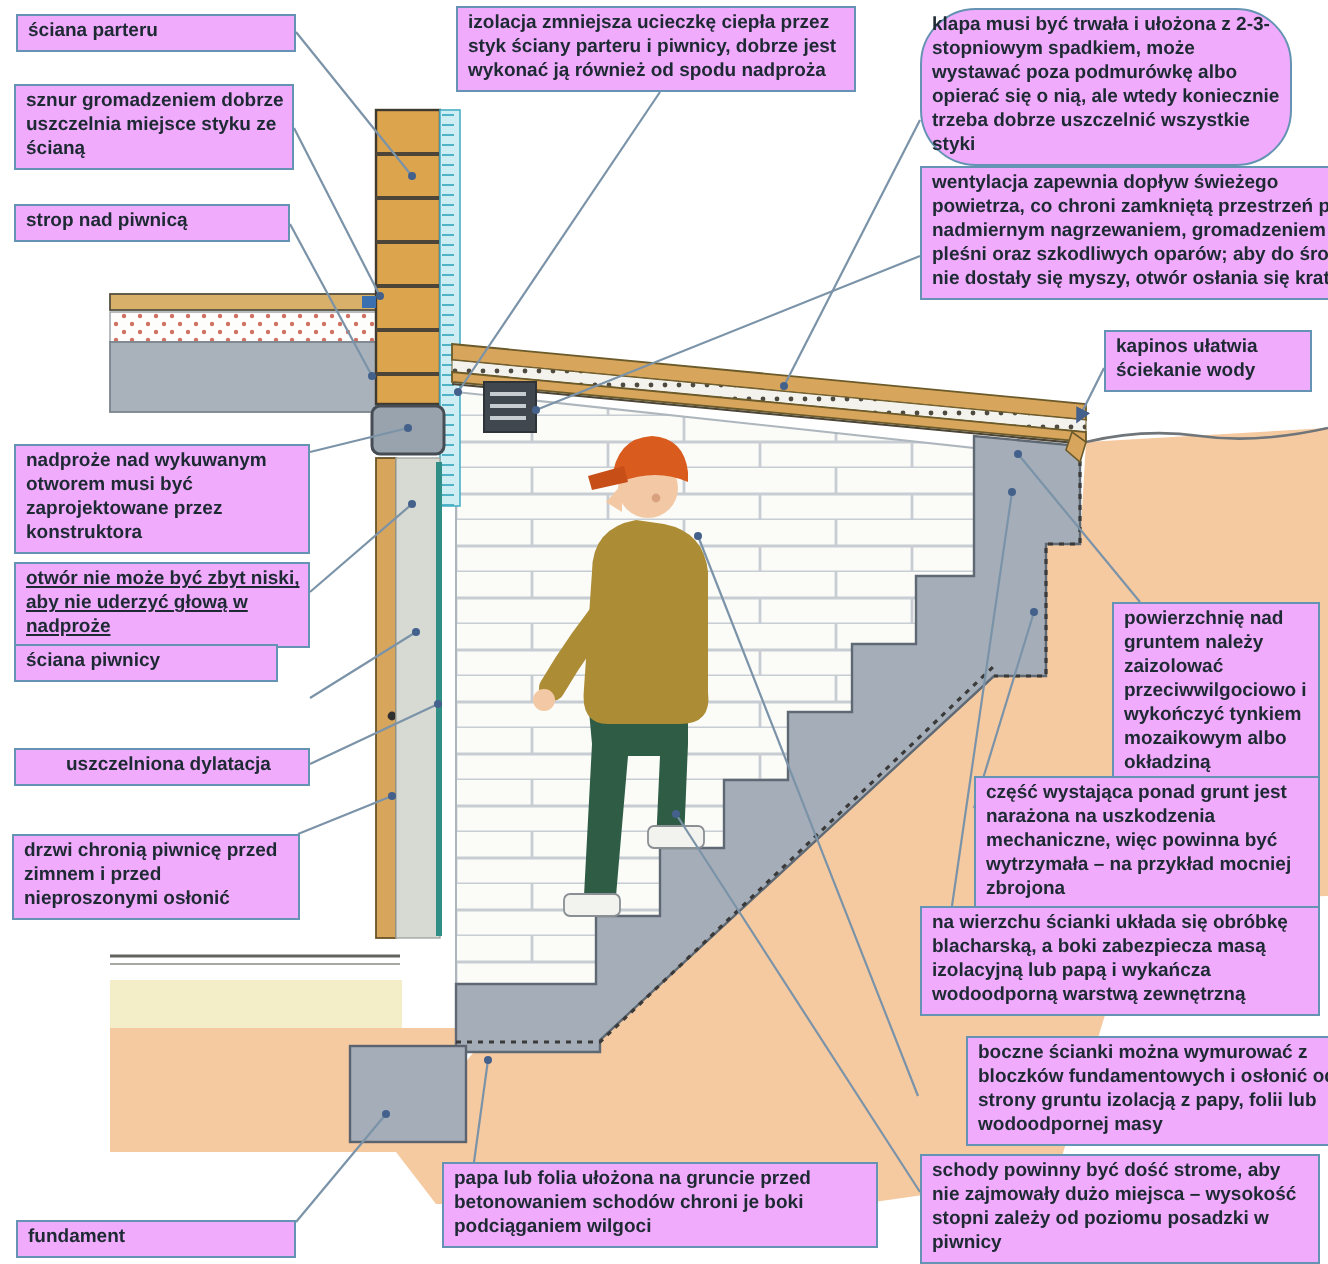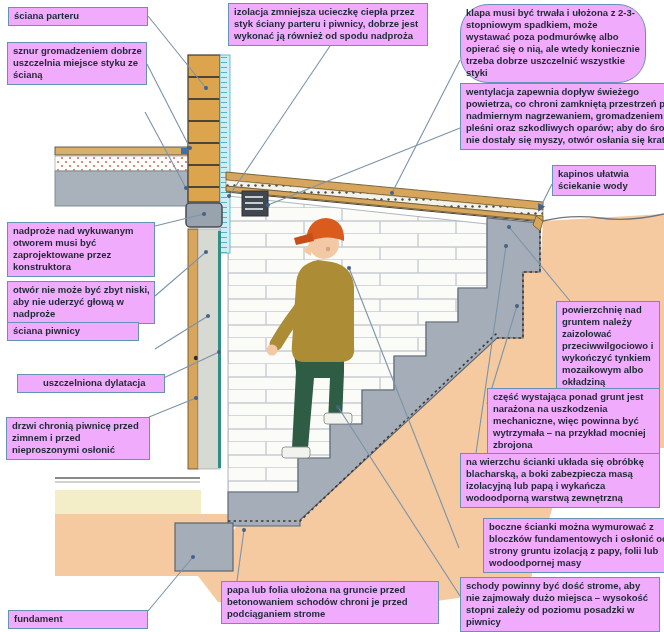--- a/index.html
+++ b/index.html
@@ -144,29 +144,30 @@
         <circle cx="517" cy="306" r="2"></circle>
       <circle cx="506" cy="246" r="2"></circle>
         <circle cx="349" cy="268" r="2"></circle>
       <circle cx="338" cy="407" r="2"></circle>
         <circle cx="244" cy="530" r="2"></circle>
     </g>
   </svg>
 
   <div class="callout" style="left:8px;   top:7px;   width:140px;">ściana parteru</div>
   <div class="callout" style="left:7px;   top:42px;  width:140px;">sznur gromadzeniem dobrze uszczelnia miejsce styku ze ścianą</div>
+  <div class="callout" style="left:7px;   top:102px; width:138px;">strop nad piwnicą</div>
   <div class="callout" style="left:7px;   top:222px; width:148px;">nadproże nad wykuwanym otworem musi być zaprojektowane przez konstruktora</div>
-  <div class="callout" style="left:7px;   top:281px; width:148px;">otwór nie może być zbyt niski, aby nie uderzyć głową w nadproże</div>
+  <div class="callout" style="left:7px;   top:281px; width:148px;text-decoration:underline;">otwór nie może być zbyt niski, aby nie uderzyć głową w nadproże</div>
   <div class="callout" style="left:7px;   top:322px; width:132px;">ściana piwnicy</div>
-  <div class="callout" style="left:17px;   top:374px; width:148px;padding-left:25px;">uszczelniona dylatacja</div>
+  <div class="callout" style="left:7px;   top:374px; width:148px;padding-left:25px;">uszczelniona dylatacja</div>
   <div class="callout" style="left:6px;   top:417px; width:144px;">drzwi chronią piwnicę przed zimnem i przed nieproszonymi osłonić</div>
   <div class="callout" style="left:8px;   top:610px; width:140px;">fundament</div>
   <div class="callout" style="left:228px; top:3px;   width:200px;">izolacja zmniejsza ucieczkę ciepła przez styk ściany parteru i piwnicy, dobrze jest wykonać ją również od spodu nadproża</div>
   <div class="callout" style="left:460px; top:4px;   width:186px;border-radius:28px;">klapa musi być trwała i ułożona z 2-3-stopniowym spadkiem, może wystawać poza podmurówkę albo opierać się o nią, ale wtedy koniecznie trzeba dobrze uszczelnić wszystkie styki</div>
   <div class="callout" style="left:460px; top:83px;  width:230px;">wentylacja zapewnia dopływ świeżego powietrza, co chroni zamkniętą przestrzeń przed nadmiernym nagrzewaniem, gromadzeniem się pleśni oraz szkodliwych oparów; aby do środka nie dostały się myszy, otwór osłania się kratką</div>
   <div class="callout" style="left:552px; top:165px; width:104px;">kapinos ułatwia ściekanie wody</div>
   <div class="callout" style="left:556px; top:301px; width:104px;">powierzchnię nad gruntem należy zaizolować przeciwwilgociowo i wykończyć tynkiem mozaikowym albo okładziną</div>
   <div class="callout" style="left:487px; top:388px; width:173px;">część wystająca ponad grunt jest narażona na uszkodzenia mechaniczne, więc powinna być wytrzymała – na przykład mocniej zbrojona</div>
   <div class="callout" style="left:460px; top:453px; width:200px;">na wierzchu ścianki układa się obróbkę blacharską, a boki zabezpiecza masą izolacyjną lub papą i wykańcza wodoodporną warstwą zewnętrzną</div>
   <div class="callout" style="left:459px; top:518px; width:200px;margin-left:24px;">boczne ścianki można wymurować z bloczków fundamentowych i osłonić od strony gruntu izolacją z papy, folii lub wodoodpornej masy</div>
   <div class="callout" style="left:460px; top:577px; width:200px;">schody powinny być dość strome, aby nie zajmowały dużo miejsca – wysokość stopni zależy od poziomu posadzki w piwnicy</div>
-  <div class="callout" style="left:221px; top:581px; width:218px;">papa lub folia ułożona na gruncie przed betonowaniem schodów chroni je przed podciąganiem strome</div>
+  <div class="callout" style="left:221px; top:581px; width:218px;">papa lub folia ułożona na gruncie przed betonowaniem schodów chroni je boki podciąganiem wilgoci</div>
 </div>
 
 </body></html>

